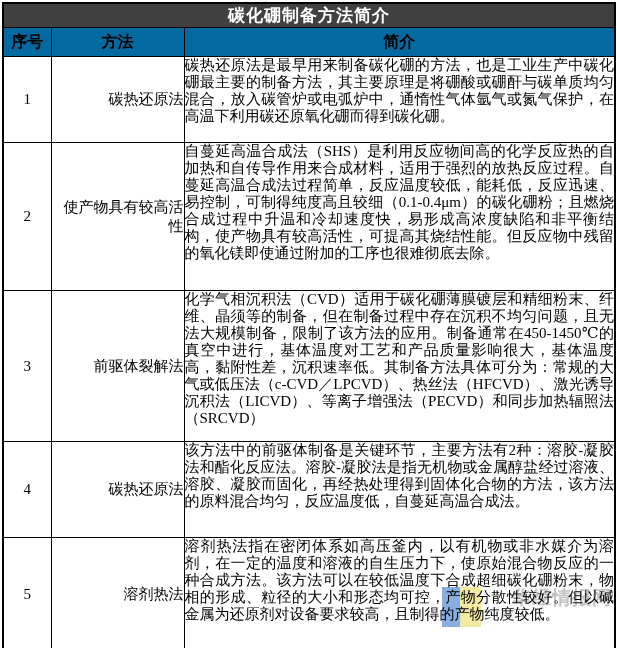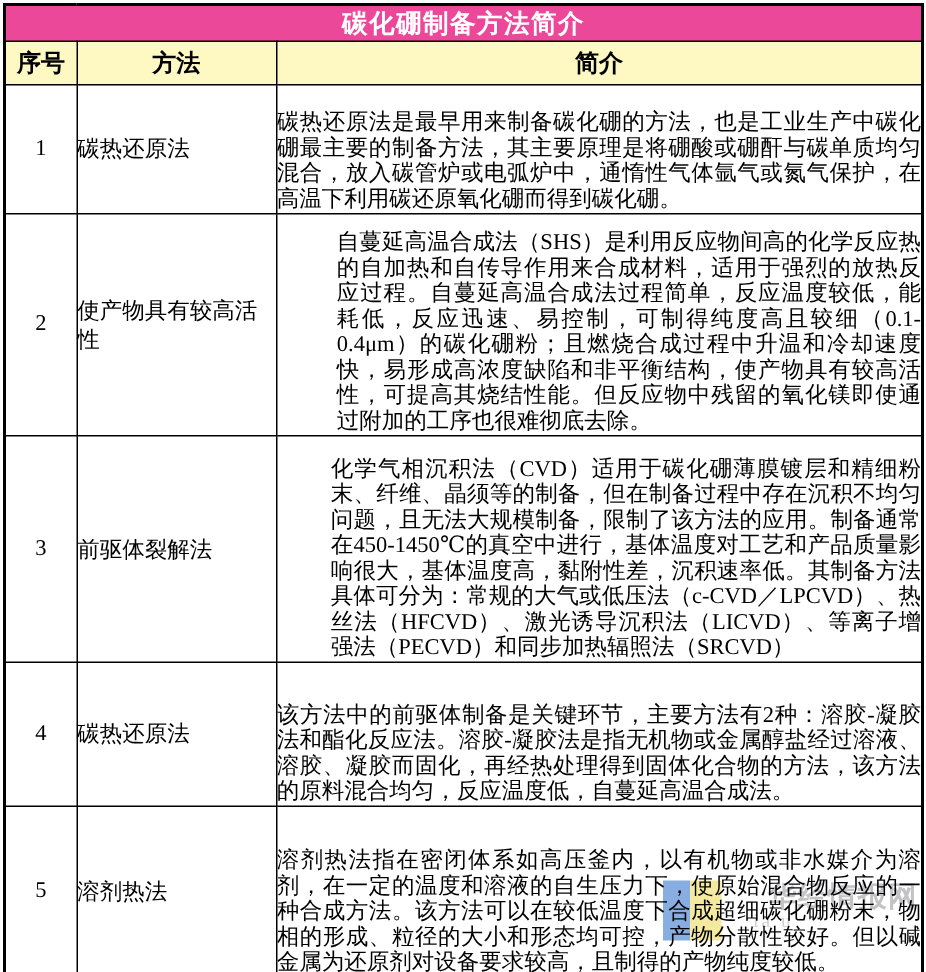--- a/index.html
+++ b/index.html
@@ -35,54 +35,54 @@
     height: 21px;
     background: #7480a0;
     color: #ffffff;
     font-weight: bold;
     font-size: 17px;
     text-align: center;
     letter-spacing: 1px;
   }
   tr.header-row th {
     height: 28px;
-    background: #fef9c3;
+    background: #0369a1;
     font-weight: bold;
     font-size: 16px;
     text-align: center;
   }
   td.c-no {
     text-align: center;
     font-size: 15px;
   }
   td.c-method {
-    text-align: left;
+    text-align: right;
     font-size: 15px;
   }
   td.c-desc {
     padding: 0 2px;
   }
   .desc-box {
     font-size: 15px;
     line-height: 17px;
     text-align: justify;
     overflow: hidden;
     display: flex;
-    align-items: flex-end;
+    align-items: flex-start;
   }
   .desc-box > span { display: block; width: 100%; }
   
   tbody tr:nth-child(1) td { height: 85px; }
   tbody tr:nth-child(2) td { height: 147px; }
   tbody tr:nth-child(3) td { height: 150px; }
   tbody tr:nth-child(4) td { height: 95px; }
   tbody tr:nth-child(5) td { height: 113px; }
   tbody tr:nth-child(1) .desc-box { height: 85px; }
-  tbody tr:nth-child(2) .desc-box { height: 147px; padding-left: 40px; }
-  tbody tr:nth-child(3) .desc-box { height: 150px; padding-left: 36px; }
+  tbody tr:nth-child(2) .desc-box { height: 147px; }
+  tbody tr:nth-child(3) .desc-box { height: 150px; }
   tbody tr:nth-child(4) .desc-box { height: 95px; }
   tbody tr:nth-child(5) .desc-box { height: 113px; }
 
   
   .watermark { position: absolute; left: 0; top: 0; width: 617px; height: 648px; pointer-events: none; }
   .wm-square { position: absolute; mix-blend-mode: multiply; }
   .wm-blue   { left: 442px; top: 587px; width: 18px; height: 40px; }
   .wm-yellow { left: 460px; top: 587px; width: 21px; height: 40px; }
   .wm-text {
     position: absolute; left: 512px; top: 585px;
@@ -101,21 +101,21 @@
 <div class="page">
 
   <table class="methods">
     <colgroup>
       <col style="width:48px">
       <col style="width:133px">
       <col style="width:431px">
     </colgroup>
     <thead>
       <tr class="title-row">
-        <th colspan="3" style="background: #ec4899; color: rgb(255, 255, 255);">碳化硼制备方法简介</th>
+        <th colspan="3" style="background: #404040; color: rgb(255, 255, 255);">碳化硼制备方法简介</th>
       </tr>
       <tr class="header-row">
         <th>序号</th>
         <th>方法</th>
         <th>简介</th>
       </tr>
     </thead>
     <tbody id="rows">
     <tr>
       <td class="c-no">1</td>

